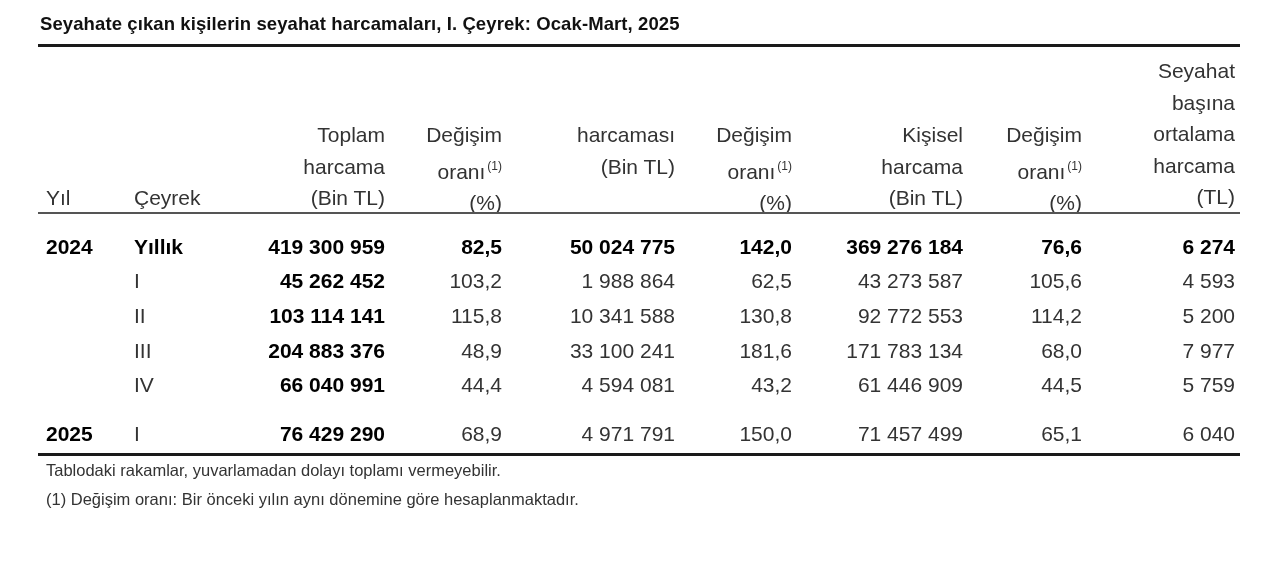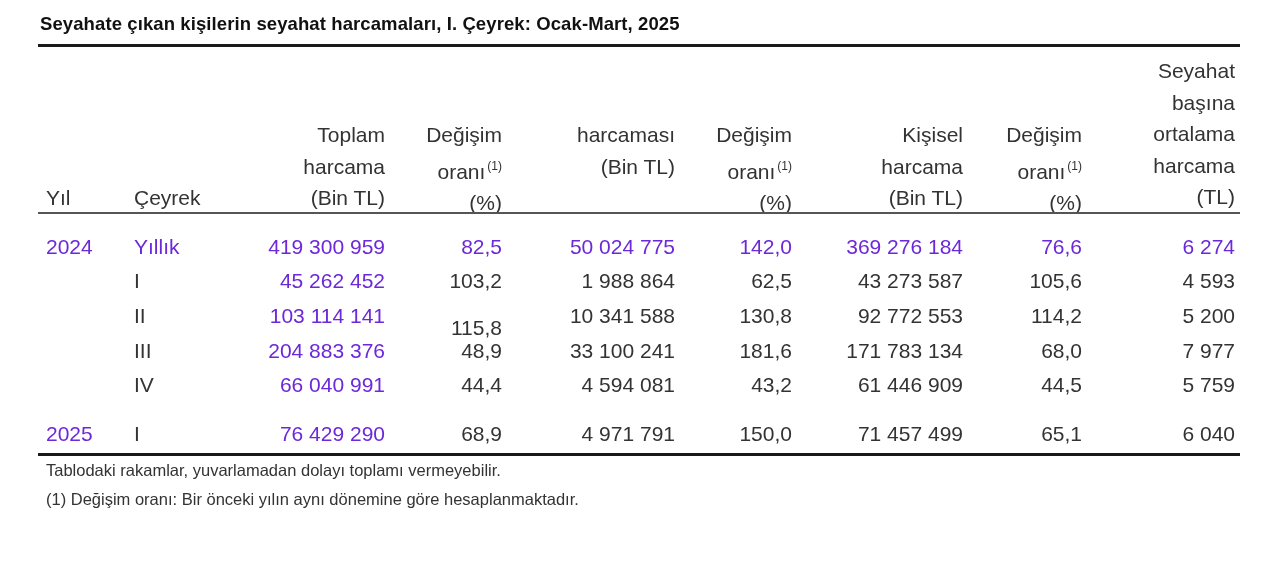--- a/index.html
+++ b/index.html
@@ -20,21 +20,21 @@
     text-align: right; white-space: nowrap;
   }
   .hdr .line { display: block; }
   .hdr sup { font-size: 12px; vertical-align: 9px; margin-left: 2px; }
   .hdr.left { text-align: left; }
 
   .cell {
     position: absolute; font-size: 21px; line-height: 26px; white-space: nowrap; color: #333333;
   }
   .cell.r { text-align: left; }
-  .cell.b { font-weight: normal; color: #6d28d9; }
+  .cell.b { font-weight: bold; color: #000000; }
 
   .note { position: absolute; left: 46px; font-size: 16.5px; color: #333333; white-space: nowrap; }
 </style>
 </head>
 <body>
 
 <div class="title">Seyahate çıkan kişilerin seyahat harcamaları, I. Çeyrek: Ocak-Mart, 2025</div>
 <div class="rule-top"></div>
 
 <div class="hdr left" style="left:46px; top:182px;">
@@ -101,21 +101,21 @@
   <div class="cell r" style="right:605px; top:268px;">1 988 864</div>
   <div class="cell r" style="right:488px; top:268px;">62,5</div>
   <div class="cell r" style="right:317px; top:268px;">43 273 587</div>
   <div class="cell r" style="right:198px; top:268px;">105,6</div>
   <div class="cell r" style="right:45px; top:268px;">4 593</div>
 </div>
 
 <div>
   <div class="cell" style="left:134px; top:303px;">II</div>
   <div class="cell r b" style="right:895px; top:303px;">103 114 141</div>
-  <div class="cell r" style="right:778px; top:315px;">115,8</div>
+  <div class="cell r" style="right:778px; top:303px;">115,8</div>
   <div class="cell r" style="right:605px; top:303px;">10 341 588</div>
   <div class="cell r" style="right:488px; top:303px;">130,8</div>
   <div class="cell r" style="right:317px; top:303px;">92 772 553</div>
   <div class="cell r" style="right:198px; top:303px;">114,2</div>
   <div class="cell r" style="right:45px; top:303px;">5 200</div>
 </div>
 
 <div>
   <div class="cell" style="left:134px; top:338px;">III</div>
   <div class="cell r b" style="right:895px; top:338px;">204 883 376</div>

